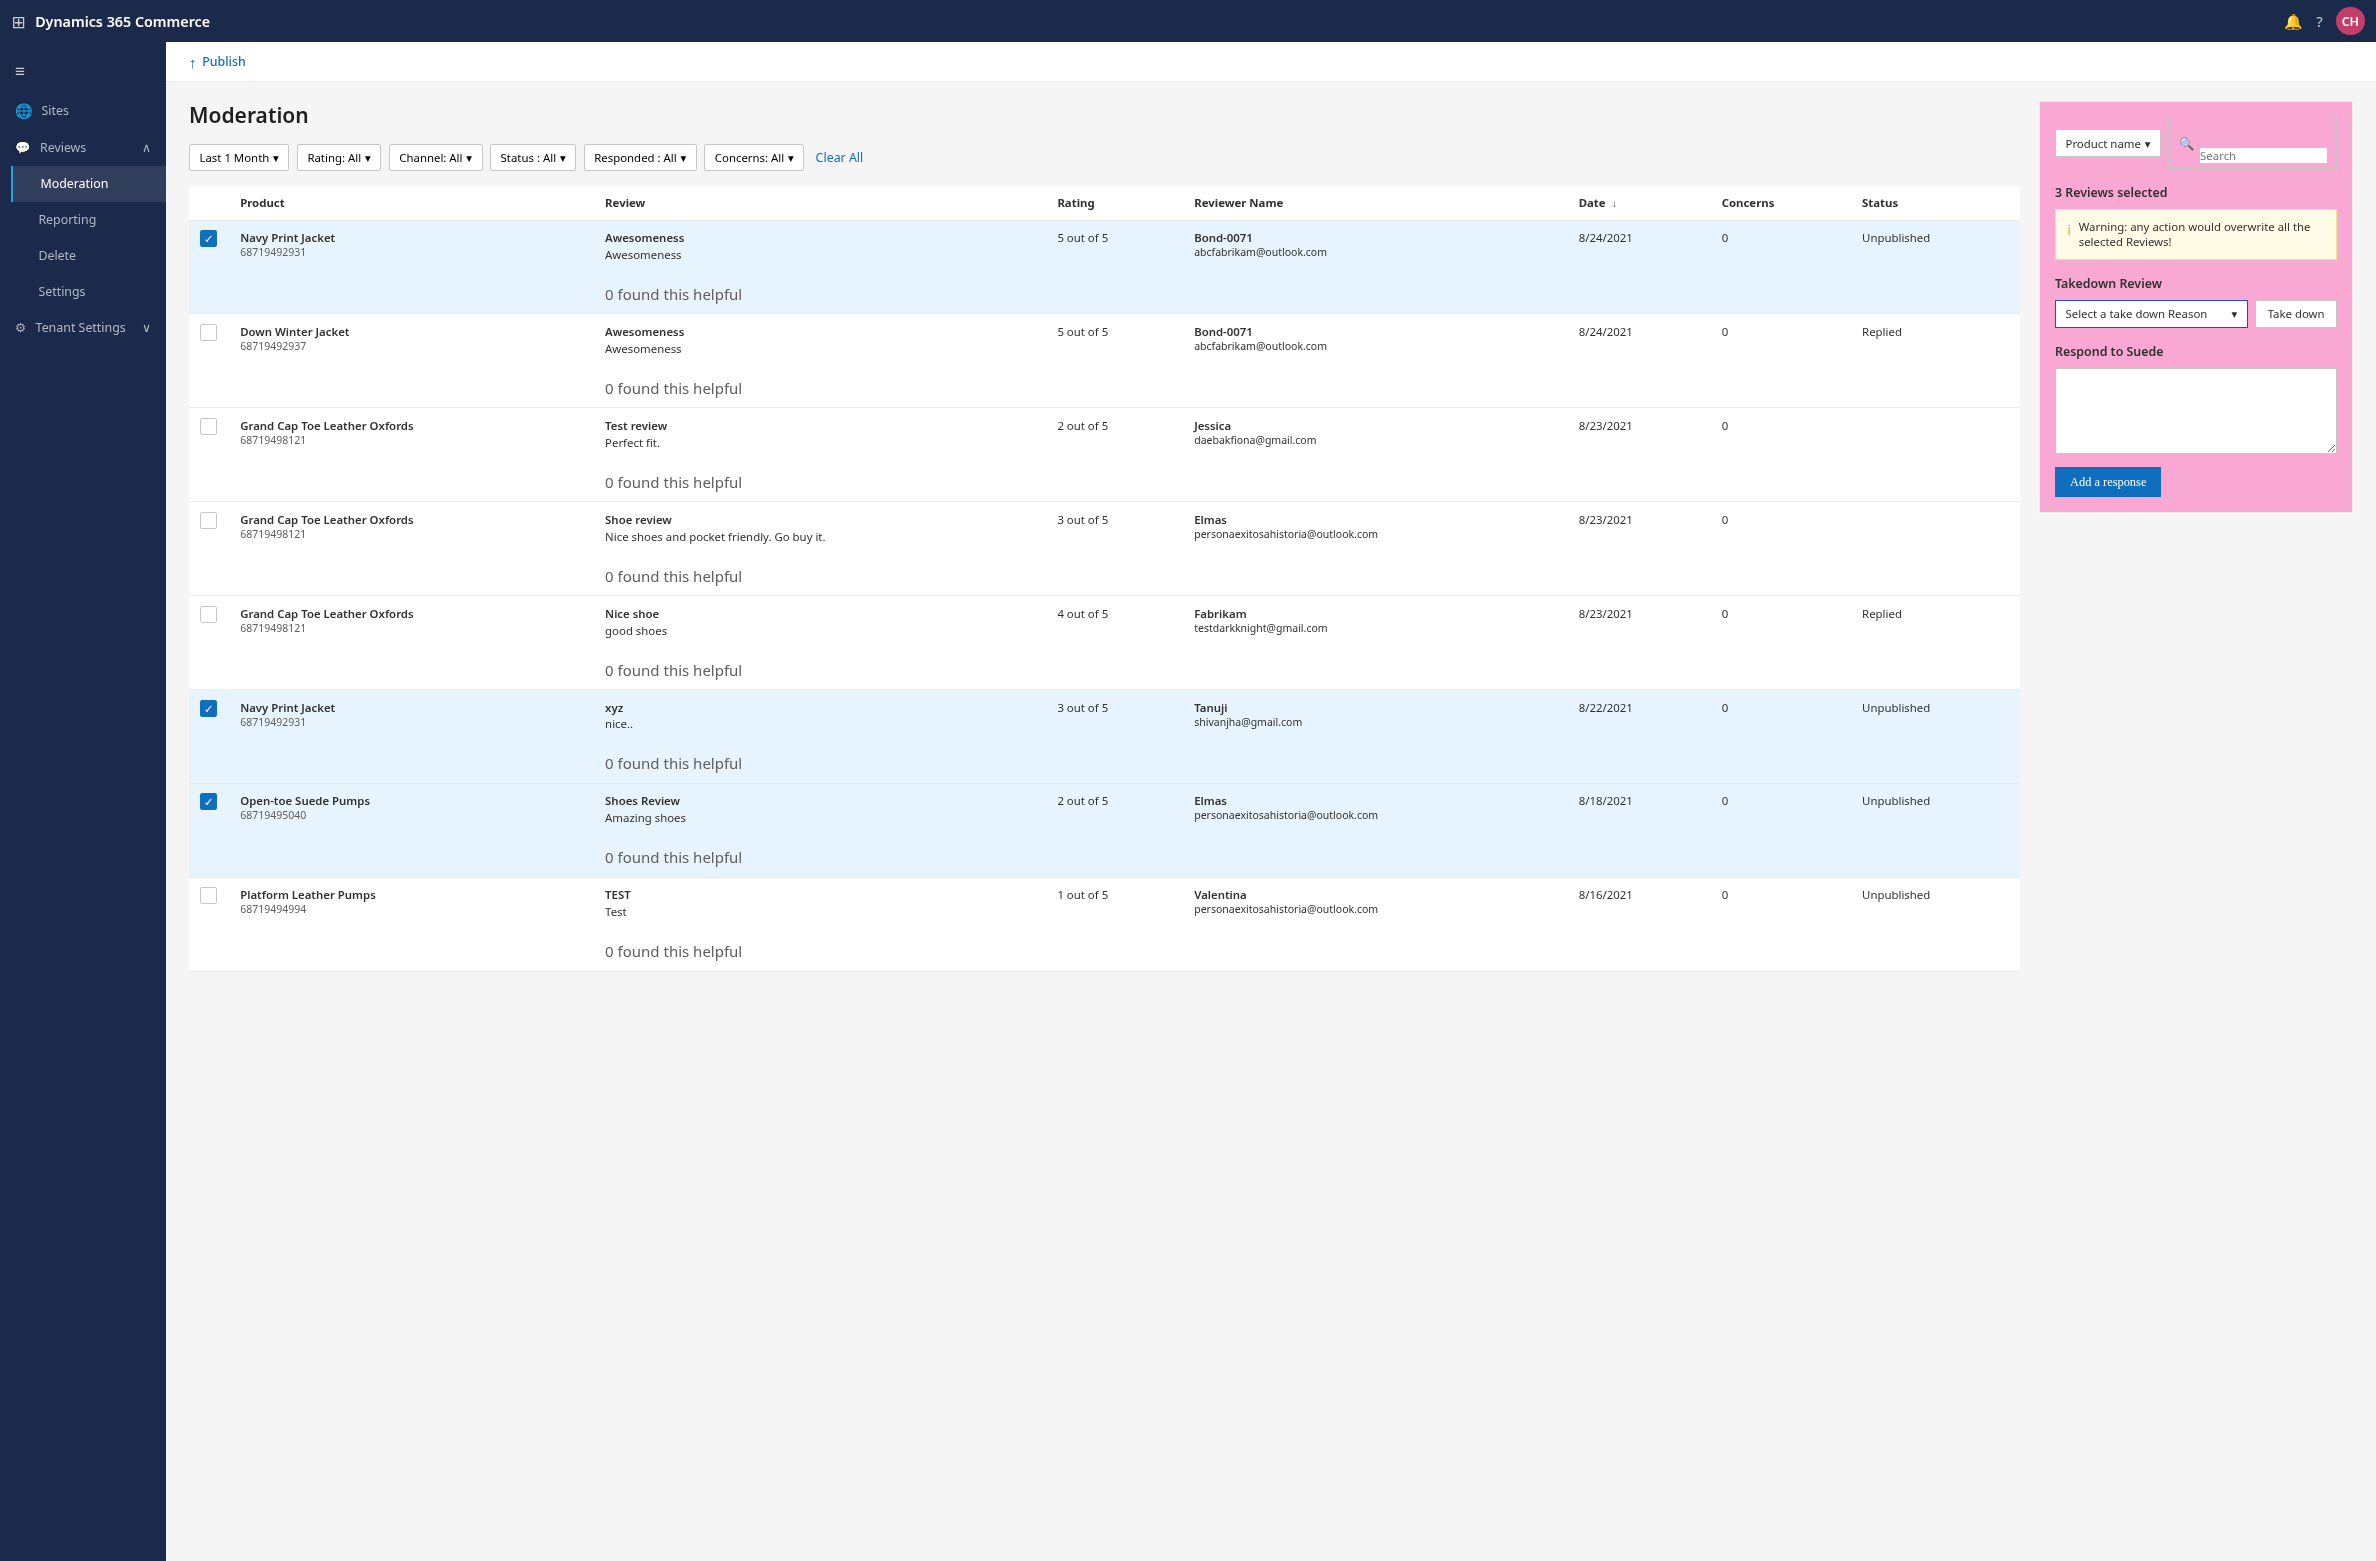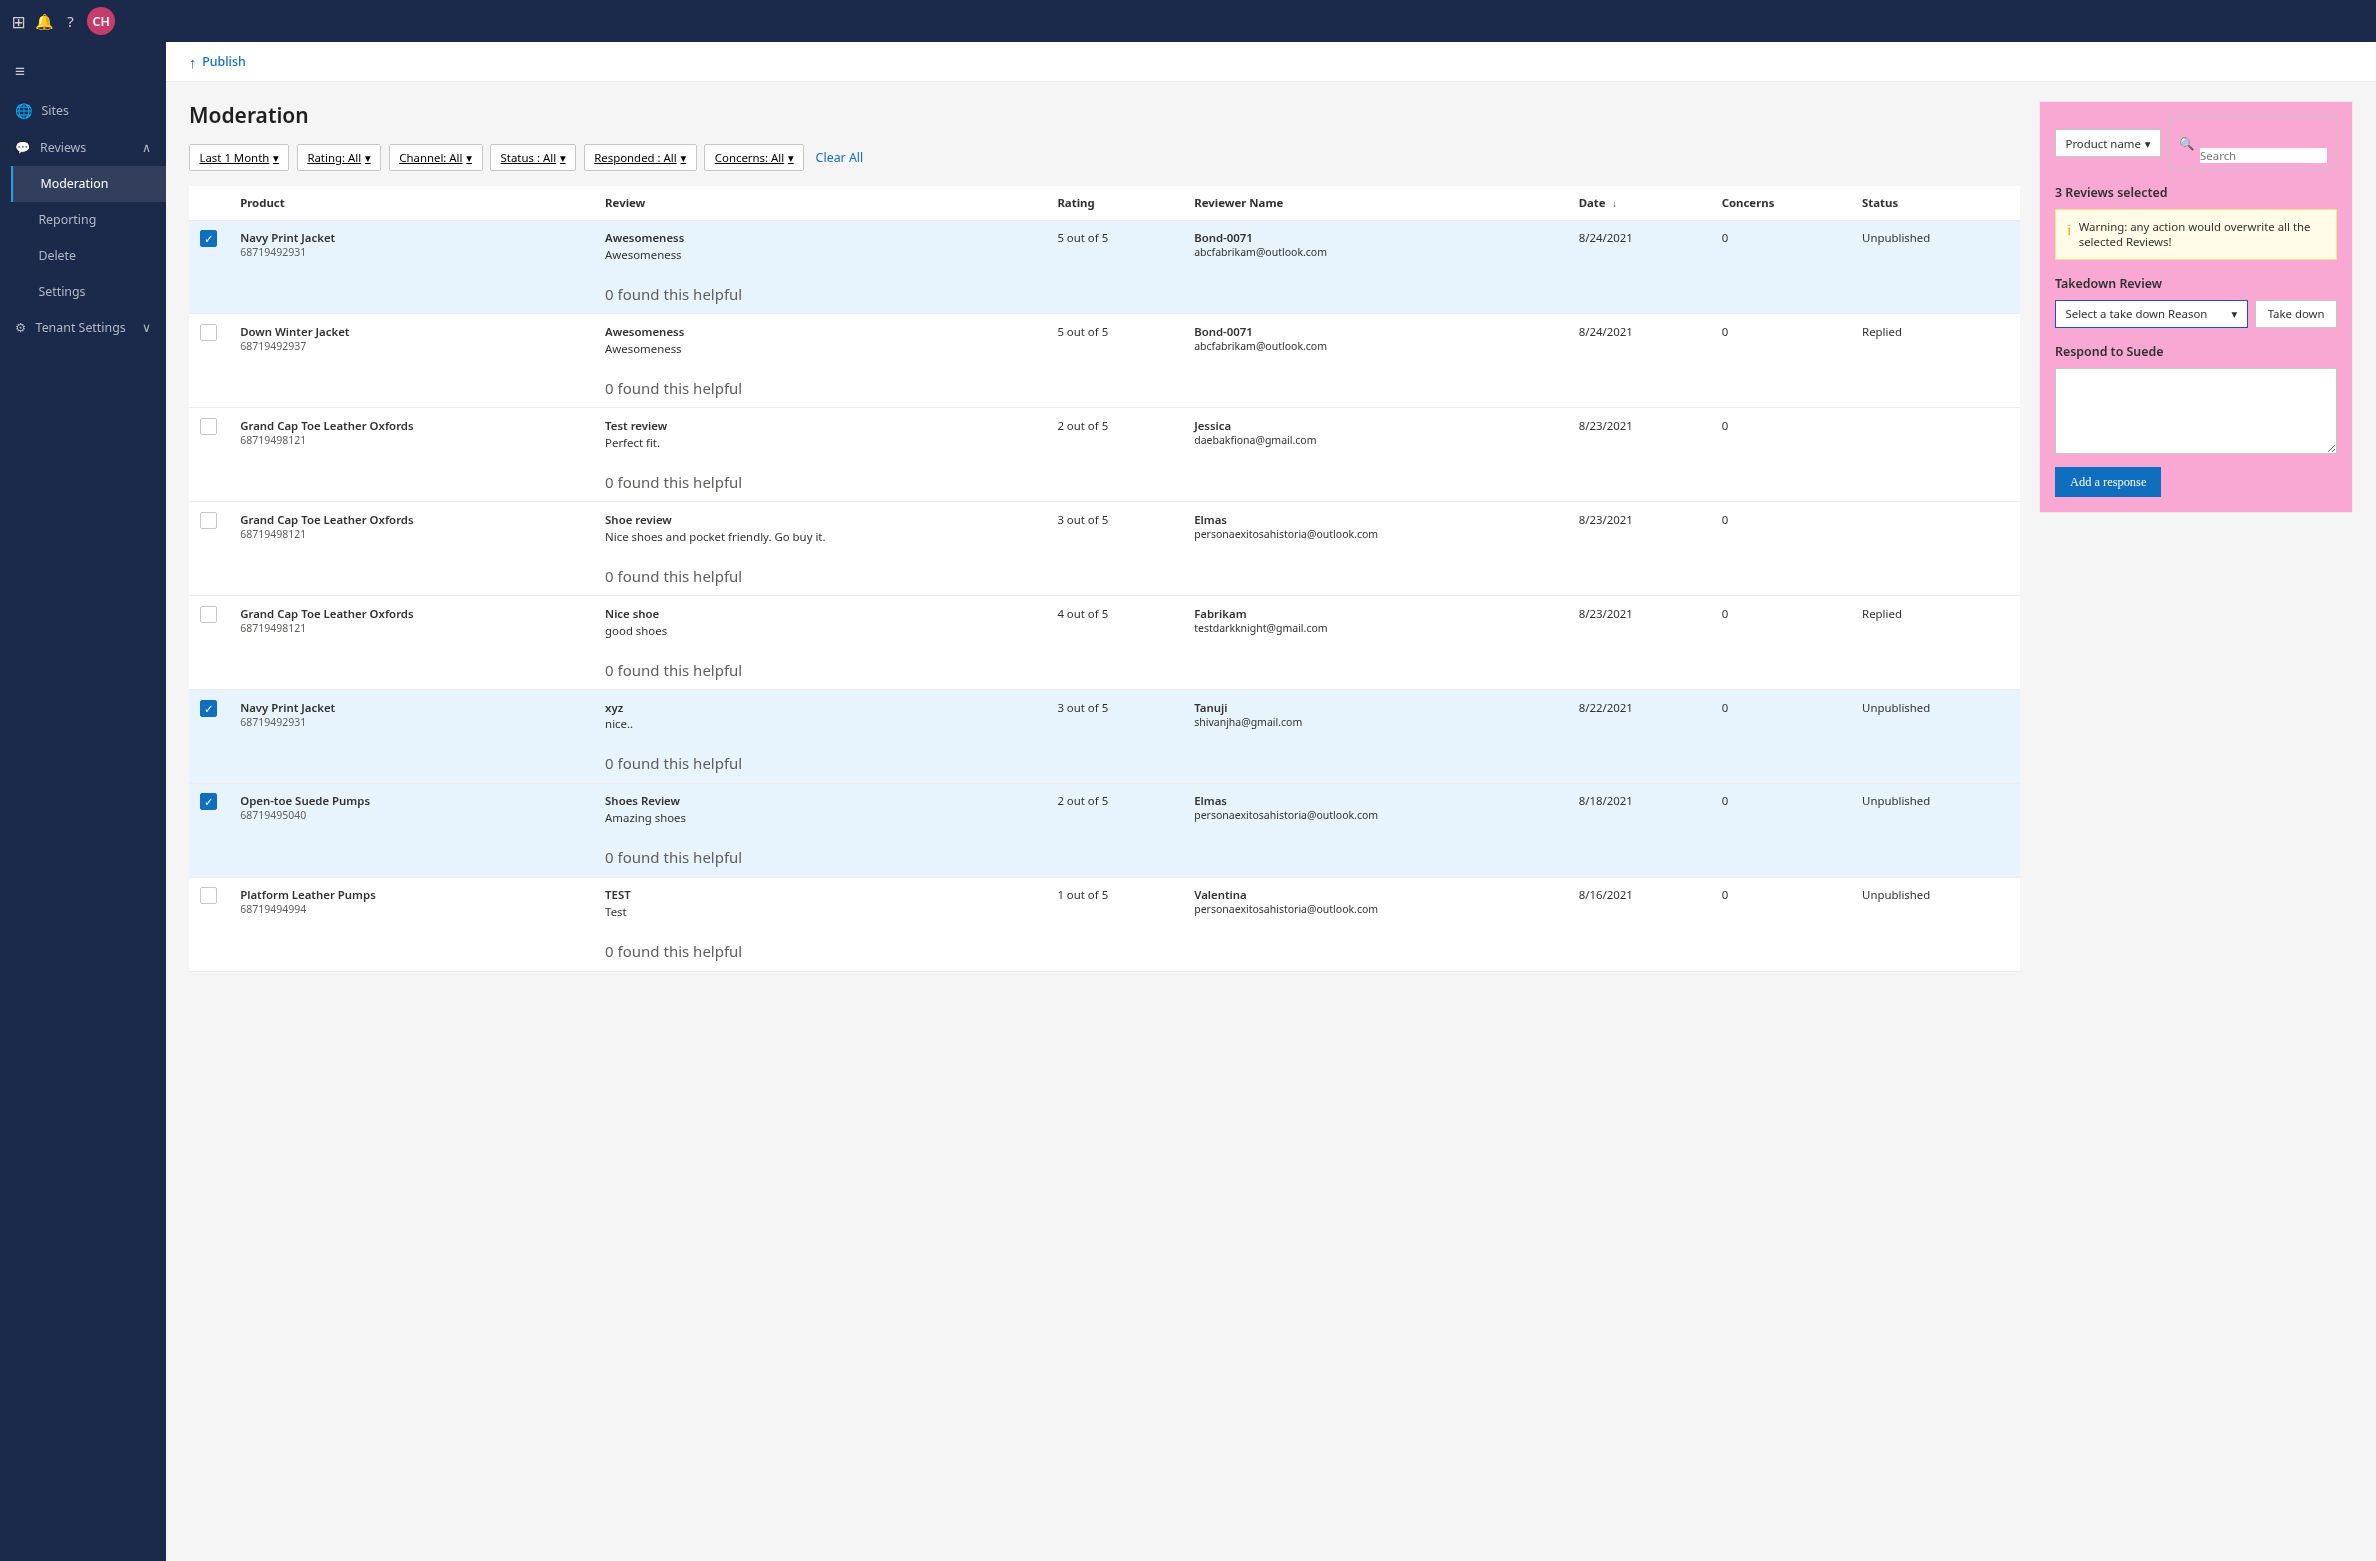--- a/index.html
+++ b/index.html
@@ -120,21 +120,20 @@
     .filter-btn {
       border: 1px solid #c8c6c4;
       background: white;
       padding: 4.8px 9.5px;
       border-radius: 1.9px;
       cursor: pointer;
       font-size: 11.4px;
       display: flex;
       align-items: center;
       gap: 3.8px;
-      text-decoration: underline;
     }
     .clear-all-btn {
       background: none;
       border: none;
       color: #106ebe;
       cursor: pointer;
       font-size: 12.4px;
       margin-left: 3.8px;
     }
 
@@ -286,20 +285,21 @@
       font-size: 12.4px;
       cursor: pointer;
       font-family: Liberation Serif, serif;
     }
   </style>
 </head>
 <body>
 
 <div class="topnav">
   <span class="topnav-grid">⊞</span>
+  <span class="topnav-title">Dynamics 365 Commerce</span>
   <div class="topnav-icons">
     <span class="topnav-icon">🔔</span>
     <span class="topnav-icon">?</span>
     <div class="topnav-avatar">CH</div>
   </div>
 </div>
 
 <div class="layout">
 
   <div class="sidebar">

